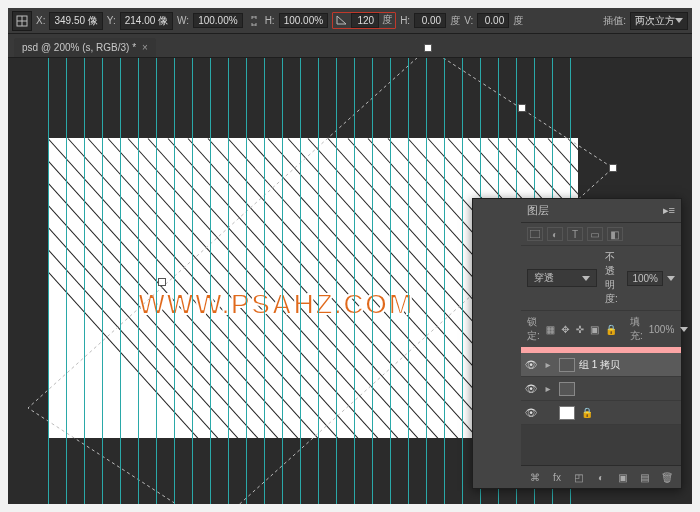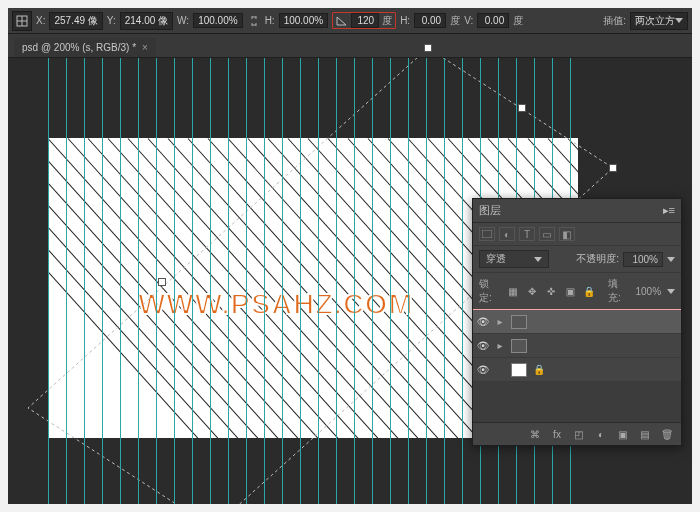--- a/index.html
+++ b/index.html
@@ -31,21 +31,21 @@
     background: #2a2a2a; border: 1px solid #1a1a1a;
   }
   .ob-label { color: #bababa; font-size: 10px; }
   .ob-val {
     background: #2a2a2a; border: 1px solid #1d1d1d; padding: 1px 4px;
     color: #ddd; min-width: 44px; text-align: right; font-size: 10px;
     display: inline-block;
   }
   .ob-link { width: 14px; height: 14px; display: inline-flex; align-items: center; justify-content: center; color: #aaa; }
   .angle-group {
-    display: flex; align-items: center; gap: 3px;
+    display: flex; align-items: flex-start; gap: 3px;
     border: 1px solid #c0392b; padding: 0 3px; border-radius: 1px;
   }
   .tabs {
     display: flex; align-items: flex-end;
     height: 24px; background: #393939;
     padding-left: 6px; gap: 6px;
     border-bottom: 1px solid #1e1e1e;
     font-size: 10px;
   }
   .tab {
@@ -78,31 +78,31 @@
   }
   .handle {
     position: absolute; width: 8px; height: 8px;
     background: #fff; border: 1px solid #555;
   }
   .layers-panel {
     position: absolute; right: 10px; top: 190px;
     width: 210px; background: #444;
     border: 1px solid #1e1e1e;
     box-shadow: 0 2px 10px rgba(0,0,0,.5);
-    font-size: 10px; color: #c0c0c0;
+    font-size: 10px; color: #c0c0c0; padding-left: 48px;
   }
   .layers-panel .hdr {
     display: flex; justify-content: space-between; align-items: center;
     padding: 4px 6px; border-bottom: 1px solid #2d2d2d;
     font-size: 11px;
   }
   .panel-row { display: flex; align-items: center; gap: 4px; padding: 4px 6px; border-bottom: 1px solid #383838; }
   .panel-row .drop { background: #3a3a3a; border: 1px solid #2a2a2a; padding: 1px 6px; flex: 1; display: flex; justify-content: space-between; align-items: center; }
   .panel-row .small-input { background: #3a3a3a; border: 1px solid #2a2a2a; padding: 1px 4px; width: 40px; text-align: right; }
-  .lock-row { display: flex; align-items: center; gap: 6px; padding: 4px 6px; border-bottom: 1px solid #fca5a5; color: #aaa; }
+  .lock-row { display: flex; align-items: center; gap: 6px; padding: 4px 6px; border-bottom: 6px solid #fca5a5; color: #aaa; }
   .lock-row .tiny { display:inline-flex; align-items:center; justify-content:center; width:14px; height:14px; }
   .layer-list {}
   .layer-item { display: flex; align-items: center; height: 24px; border-bottom: 1px solid #3a3a3a; background: #444; }
   .layer-item.sel { background: #5a5a5a; }
   .layer-item .vis { width: 20px; text-align: center; color: #ddd; }
   .layer-item .reveal { width: 14px; text-align: center; color: #aaa; }
   .layer-item .thumb { width: 16px; height: 14px; margin: 0 4px; border: 1px solid #777; }
   .layer-item .thumb.folder { background: #555; border-color:#888; }
   .layer-item .thumb.white { background: #fff; }
   .layer-item .name { flex: 1; color: #eee; }
@@ -121,21 +121,21 @@
 
   <div class="options-bar">
     <div class="tool-icon">
       <svg width="14" height="14">
           <rect x="2" y="2" width="10" height="10" fill="none" stroke="#bbb"></rect>
           <line x1="2" y1="7" x2="12" y2="7" stroke="#bbb"></line>
           <line x1="7" y1="2" x2="7" y2="12" stroke="#bbb"></line>
         </svg>
     </div>
     <span class="ob-label">X:</span>
-    <span class="ob-val">257.49 像</span>
+    <span class="ob-val">349.50 像</span>
     <span class="ob-label">Y:</span>
     <span class="ob-val">214.00 像</span>
     <span class="ob-label">W:</span>
     <span class="ob-val">100.00%</span>
     <span class="ob-link">
       <svg width="10" height="12">
           <path d="M3 1v3M7 1v3M3 8v3M7 8v3M3 2h4M3 10h4" stroke="#aaa" fill="none"></path>
         </svg>
     </span>
     <span class="ob-label">H:</span>
@@ -290,20 +290,21 @@
       <span style="flex:1"></span>
       <span>填充:</span>
       <span class="small-input"><span>100%</span></span>
       <span class="chev"></span>
     </div>
     <div class="layer-list">
       <div class="layer-item sel">
         <span class="vis">👁</span>
         <span class="reveal">▸</span>
         <span class="thumb folder"></span>
+        <span class="name">组 1 拷贝</span>
       </div>
       <div class="layer-item">
         <span class="vis">👁</span>
         <span class="reveal">▸</span>
         <span class="thumb folder"></span>
       </div>
       <div class="layer-item">
         <span class="vis">👁</span>
         <span class="reveal"></span>
         <span class="thumb white"></span>

